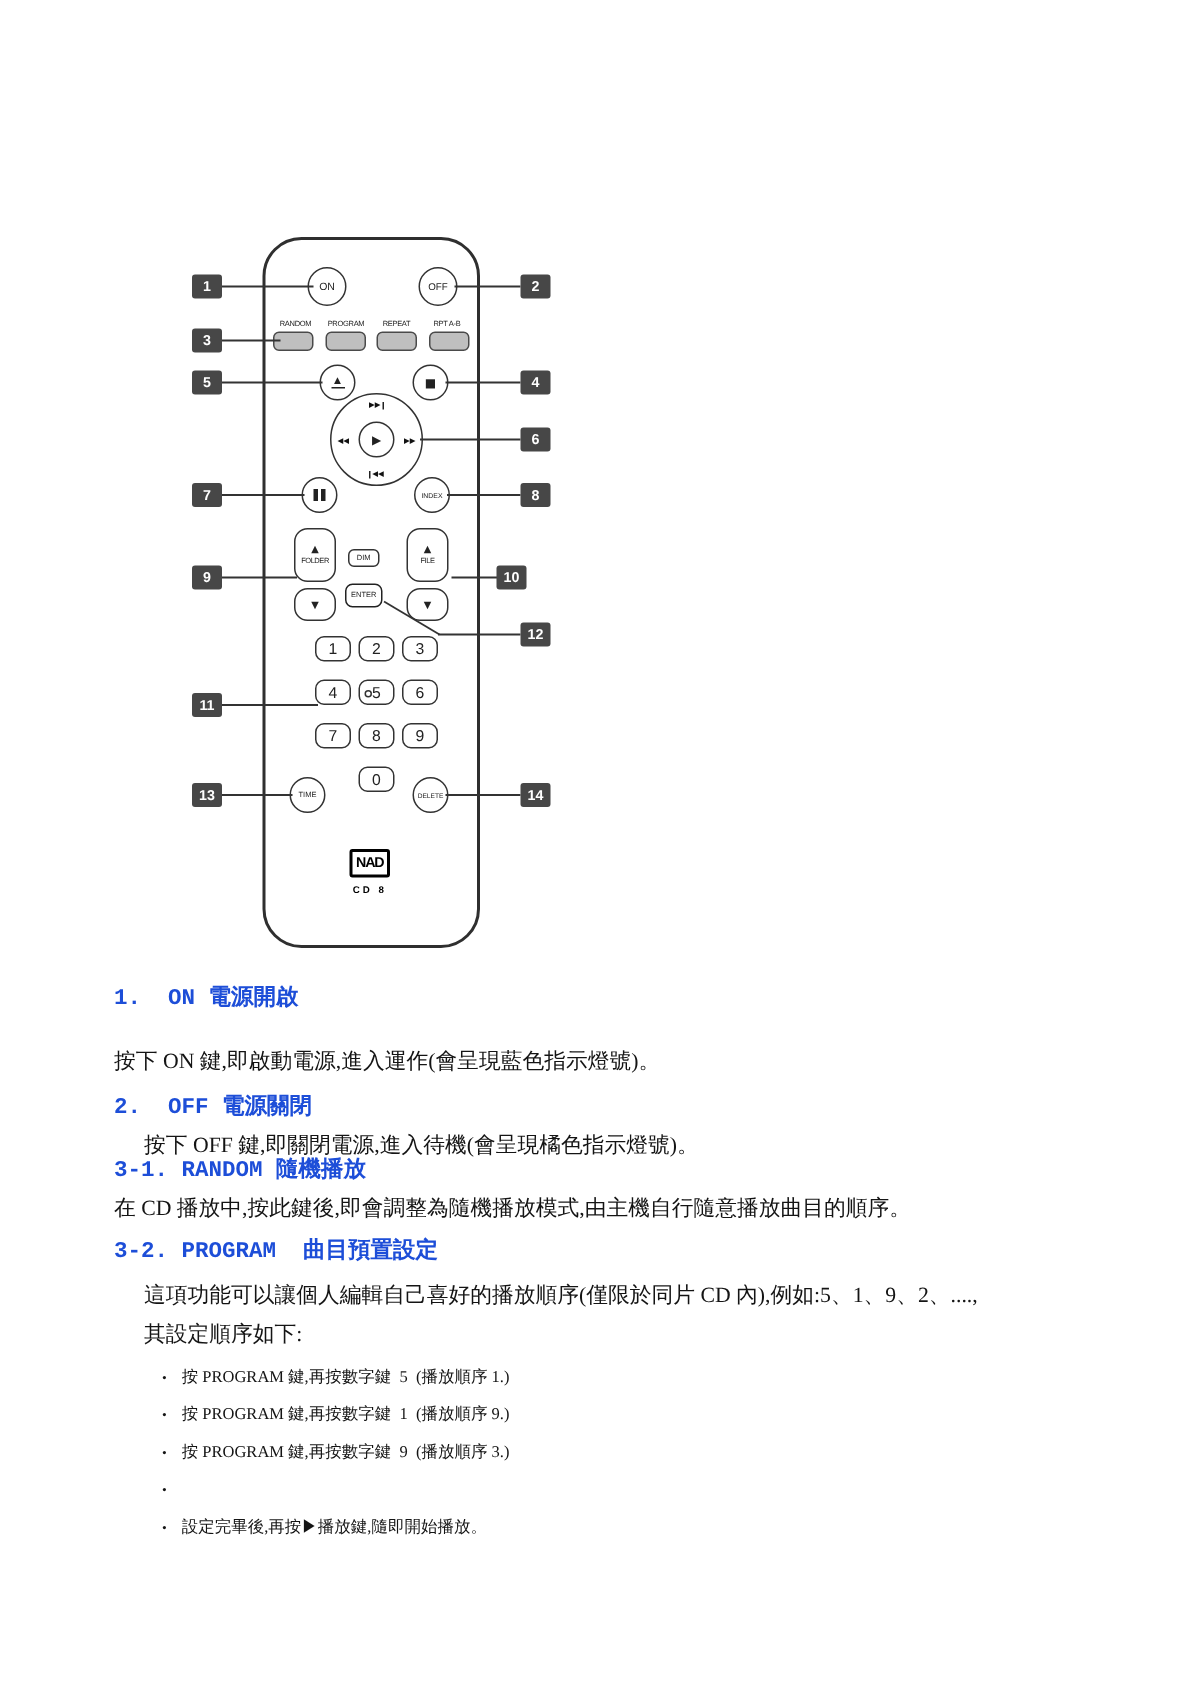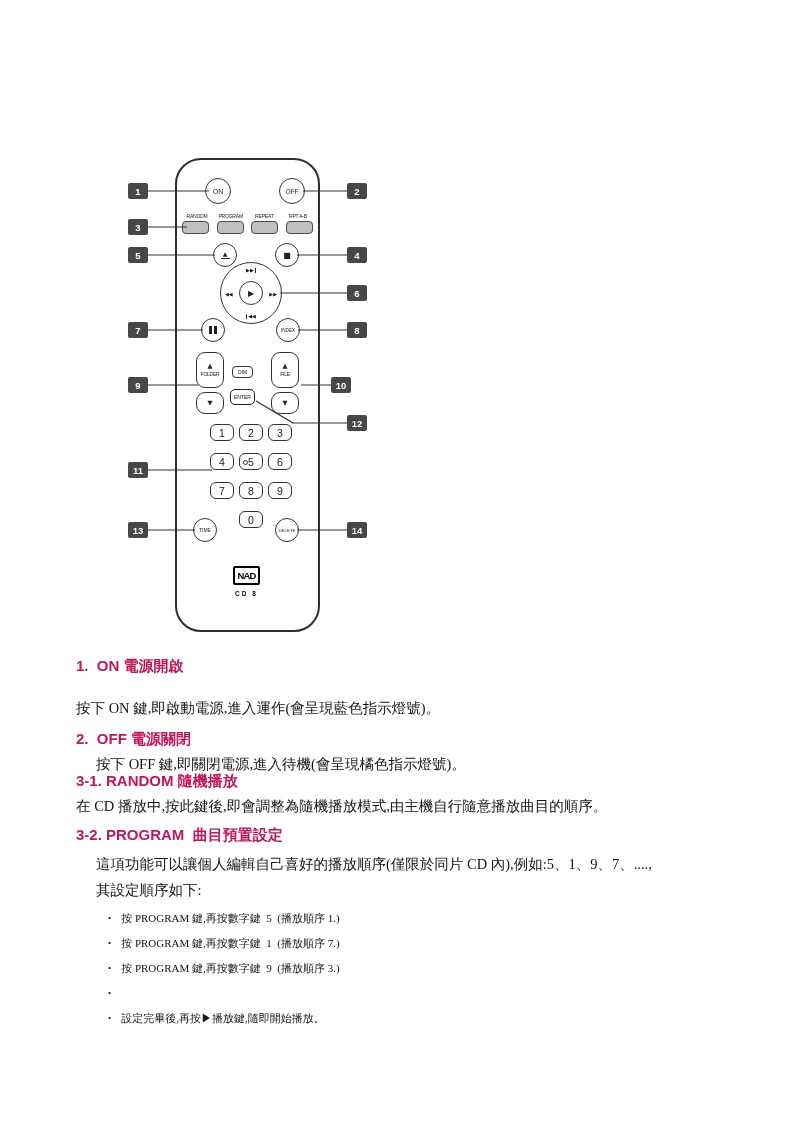--- a/index.html
+++ b/index.html
@@ -26,21 +26,21 @@
   .modelabels span{width:30px;text-align:center;font-family:"Liberation Sans",sans-serif;
                    font-size:5px;letter-spacing:-0.2px;color:#222;}
   .modebtns{position:absolute;left:57px;top:69px;width:131px;display:flex;justify-content:space-between;}
   .modebtns i{display:block;width:27px;height:13px;border-radius:4px;background:#bfbfbf;border:1px solid #4a4a4a;box-sizing:border-box;}
   .navglyph{position:absolute;font-size:5px;color:#111;line-height:6px;font-family:"DejaVu Sans",sans-serif;}
   .updownbtn{flex-direction:column;border-radius:9px;}
   .updownbtn .arrow{font-size:6.5px;line-height:7px;font-family:"DejaVu Sans",sans-serif;}
   .updownbtn .lbl{font-size:5px;letter-spacing:-0.3px;margin-top:1px;}
   
   .textblock{position:absolute;left:76px;top:658px;width:648px;}
-  .sec-h{font-family:Liberation Sans, sans-serif;font-weight:bold;font-size:15px;line-height:16px;white-space:pre-wrap;color:#be185d;}
+  .sec-h{font-family:Liberation Mono, monospace;font-weight:bold;font-size:15px;line-height:16px;white-space:pre-wrap;color:#1d4ed8;}
   .sec-b{font-size:14.5px;line-height:18px;white-space:pre-wrap;}
   .bullet{display:flex;align-items:flex-start;padding-left:32px;line-height:25px;}
   .bmark{font-size:9px;margin-right:10px;line-height:25px;}
   .btext{font-size:11px;white-space:pre-wrap;line-height:25px;}
   .dot{position:absolute;left:3px;top:6px;width:3px;height:3px;border:0.9px solid #333;border-radius:50%;}
 </style>
 </head>
 <body>
 
 <div class="page">
@@ -207,30 +207,30 @@
     <div class="sec-h">1.  ON 電源開啟</div>
     <div class="sec-b" style="margin-top:25px;">按下 ON 鍵,即啟動電源,進入運作(會呈現藍色指示燈號)。</div>
 
     <div class="sec-h" style="margin-top:14px;">2.  OFF 電源關閉</div>
     <div class="sec-b" style="margin-top:8px;padding-left:20px;">按下 OFF 鍵,即關閉電源,進入待機(會呈現橘色指示燈號)。</div>
 
     <div class="sec-h" style="">3-1. RANDOM 隨機播放</div>
     <div class="sec-b" style="margin-top:8px;">在 CD 播放中,按此鍵後,即會調整為隨機播放模式,由主機自行隨意播放曲目的順序。</div>
 
     <div class="sec-h" style="margin-top:12px;">3-2. PROGRAM  曲目預置設定</div>
-    <div class="sec-b" style="margin-top:8px;padding-left:20px;line-height:26px;">這項功能可以讓個人編輯自己喜好的播放順序(僅限於同片 CD 內),例如:5、1、9、7、....,</div>
+    <div class="sec-b" style="margin-top:8px;padding-left:20px;line-height:26px;">這項功能可以讓個人編輯自己喜好的播放順序(僅限於同片 CD 內),例如:5、1、9、2、....,</div>
     <div class="sec-b" style="padding-left:20px;line-height:26px;">其設定順序如下:</div>
 
     <div class="bullet" style="margin-top:3px;">
       <span class="bmark">•</span>
       <span class="btext">按 PROGRAM 鍵,再按數字鍵  5  (播放順序 1.)</span>
     </div>
     <div class="bullet">
       <span class="bmark">•</span>
-      <span class="btext">按 PROGRAM 鍵,再按數字鍵  1  (播放順序 7.)</span>
+      <span class="btext">按 PROGRAM 鍵,再按數字鍵  1  (播放順序 9.)</span>
     </div>
     <div class="bullet">
       <span class="bmark">•</span>
       <span class="btext">按 PROGRAM 鍵,再按數字鍵  9  (播放順序 3.)</span>
     </div>
     <div class="bullet">
       <span class="bmark">•</span>
     </div>
     <div class="bullet">
       <span class="bmark">•</span>

